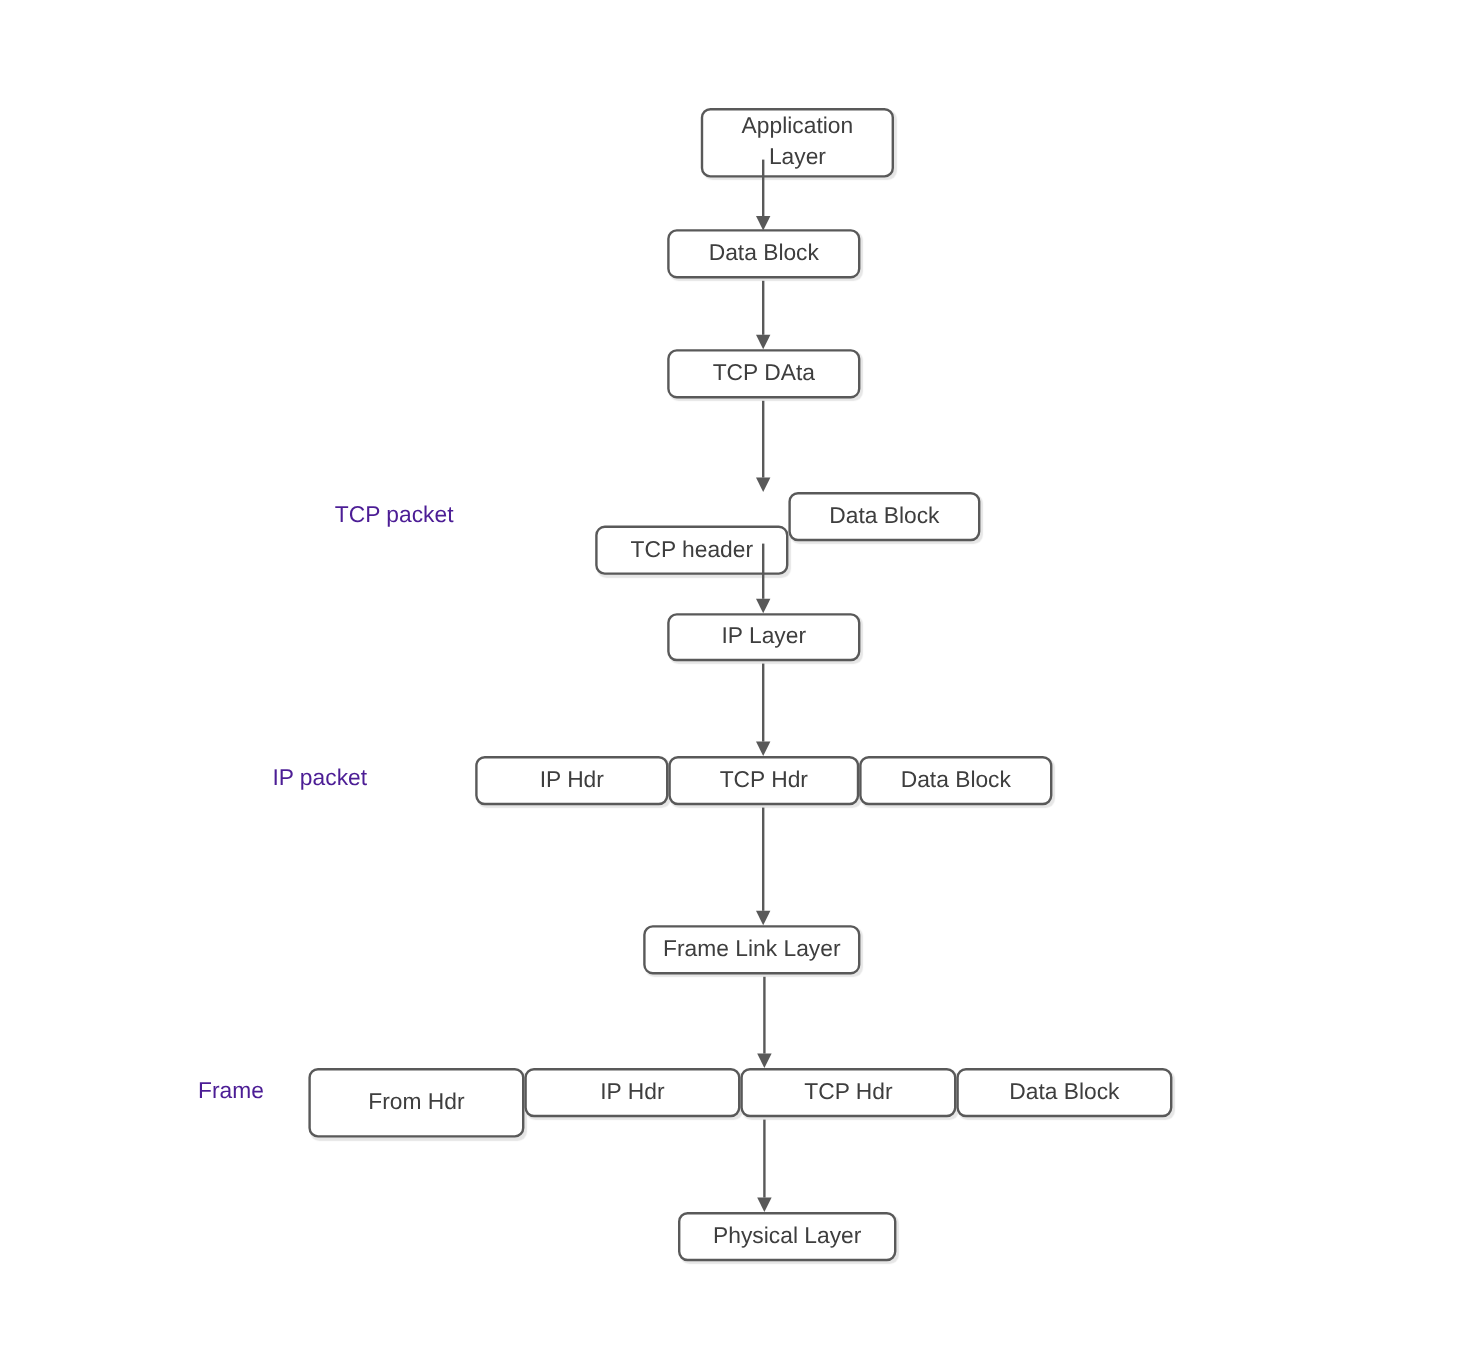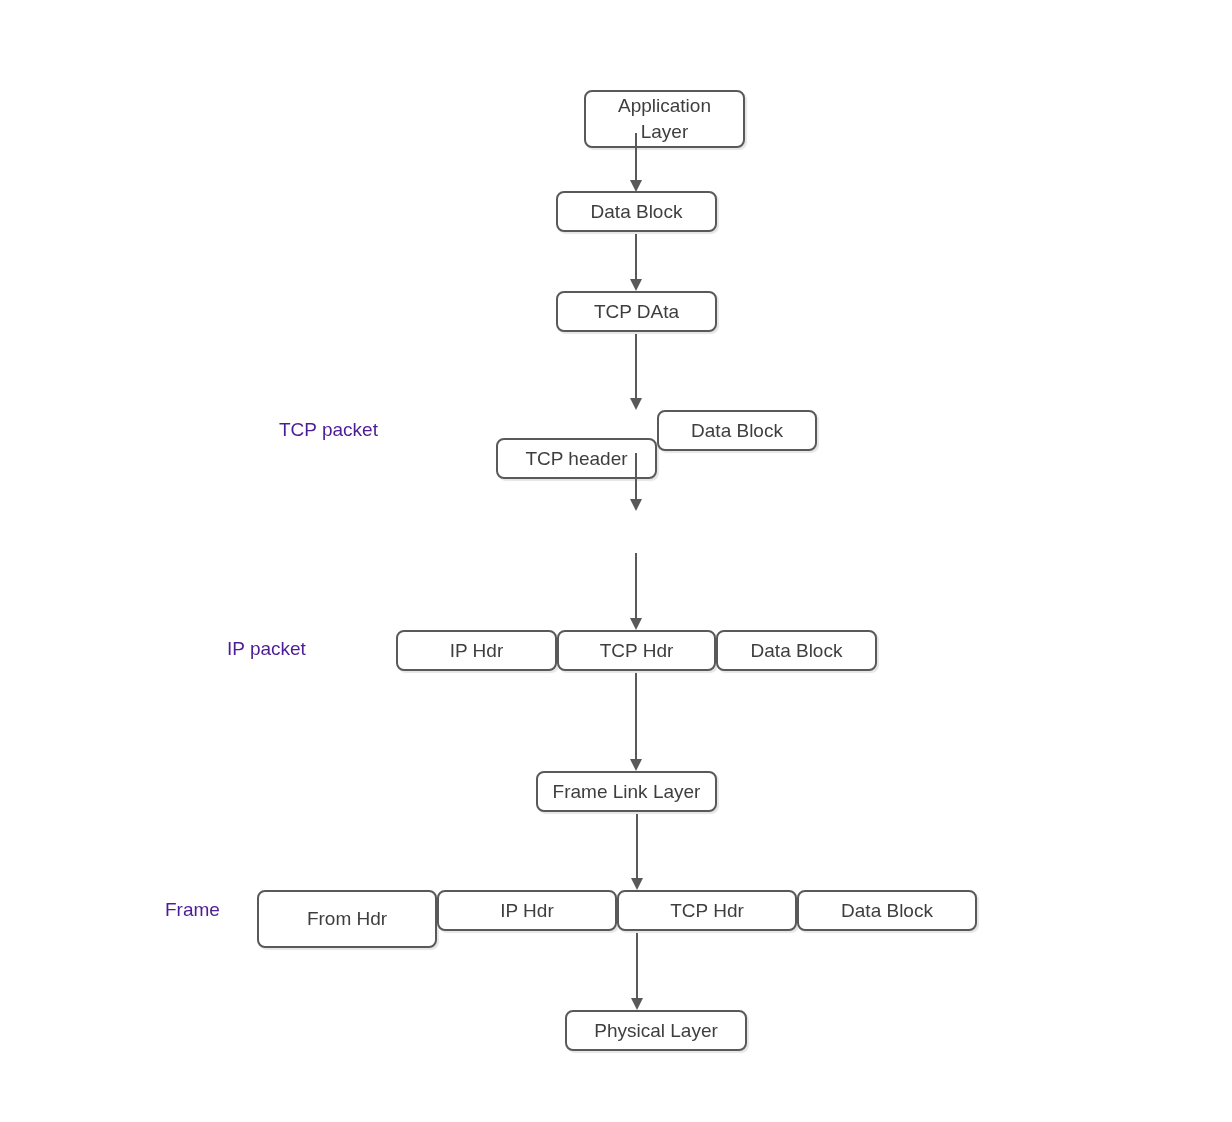--- a/index.html
+++ b/index.html
@@ -62,20 +62,21 @@
   <div class="node" style="left:584px; top:73px; width:161px; height:58px;margin-top:17px;">Application Layer</div>
 
   <div class="node" style="left:556px; top:191px; width:161px; height:41px;">Data Block</div>
 
   <div class="node" style="left:556px; top:291px; width:161px; height:41px;">TCP DAta</div>
 
   <div class="row-label" style="left:279px; top:419px;">TCP packet</div>
   <div class="node" style="left:496px; top:410px; width:161px; height:41px;margin-top:28px;">TCP header</div>
   <div class="node" style="left:657px; top:410px; width:160px; height:41px;">Data Block</div>
 
+  <div class="node" style="left:556px; top:511px; width:161px; height:40px;">IP Layer</div>
 
   <div class="row-label" style="left:227px; top:638px;">IP packet</div>
   <div class="node" style="left:396px; top:630px; width:161px; height:41px;">IP Hdr</div>
   <div class="node" style="left:557px; top:630px; width:159px; height:41px;">TCP Hdr</div>
   <div class="node" style="left:716px; top:630px; width:161px; height:41px;">Data Block</div>
 
   <div class="node" style="left:536px; top:771px; width:181px; height:41px;">Frame Link Layer</div>
 
   <div class="row-label" style="left:165px; top:899px;">Frame</div>
   <div class="node" style="left:257px; top:890px; width:180px; height:58px;">From Hdr</div>

